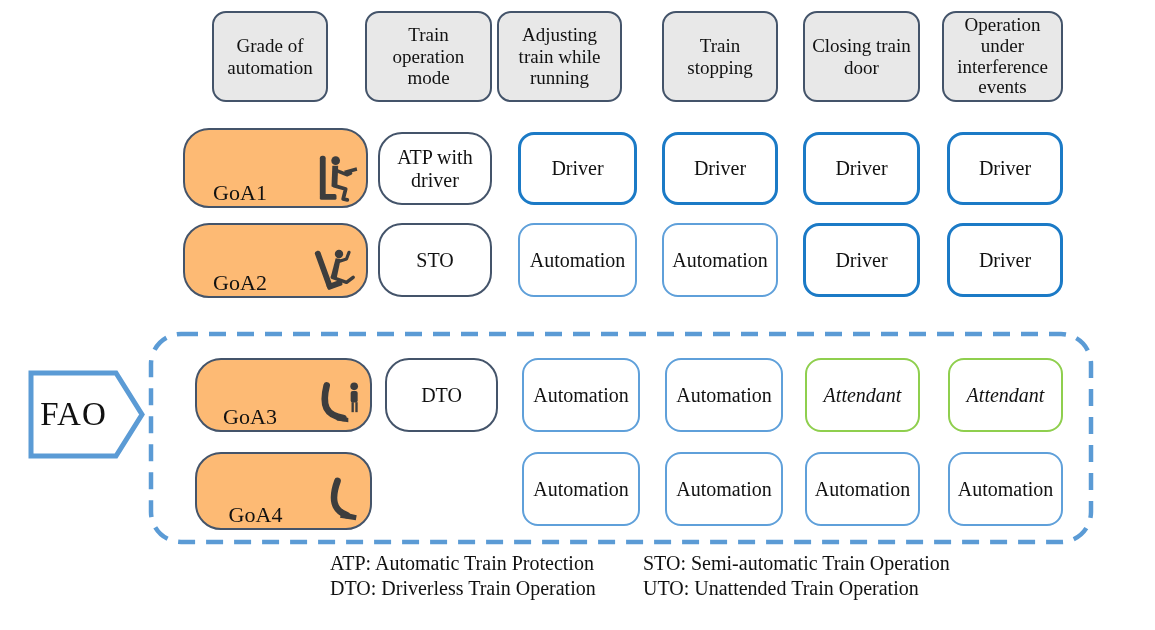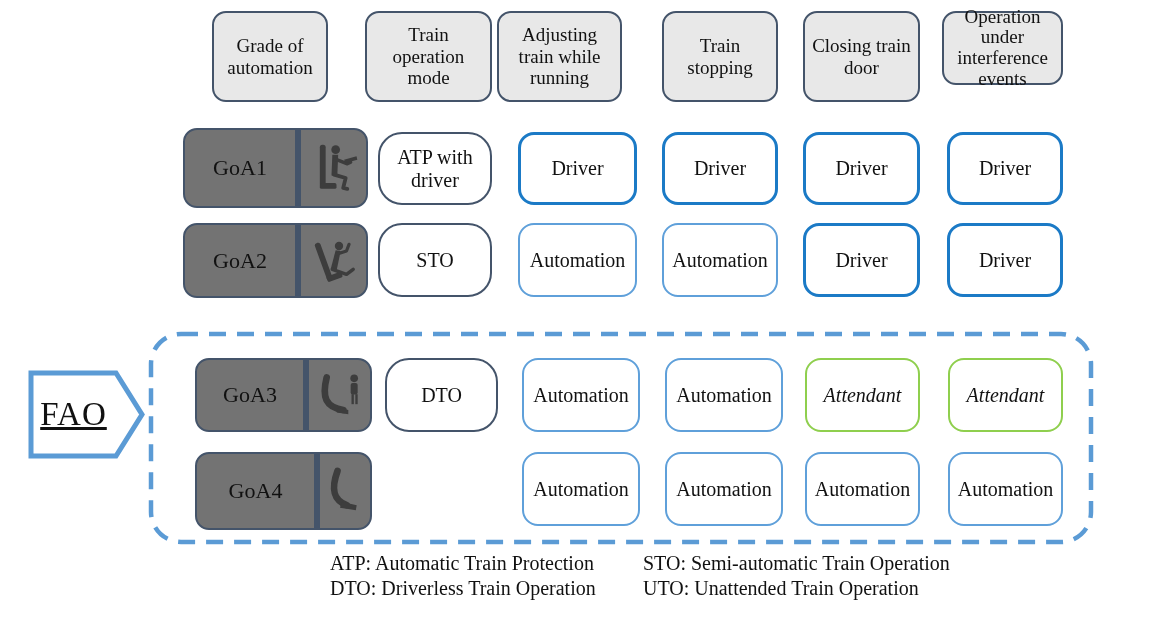--- a/index.html
+++ b/index.html
@@ -15,29 +15,29 @@
   }
   .cell{background:#fff;border-radius:16px;font-size:20px;text-align:right;}
   .cell--driver{border:3px solid var(--driver-border);}
   .cell--automation{border:2.5px solid var(--automation-border);}
   .cell--attendant{border:2.5px solid var(--attendant-border);font-style:italic;}
   .mode{
     background:#fff;border:2.5px solid var(--dark-border);
     border-radius:24px;font-size:20px;line-height:1.15;padding:8px 4px;
   }
   .combo{
-    display:flex;background:#737373;border:2.5px solid var(--dark-border);
-    border-radius:14px;overflow:hidden;
+    display:flex;background:#fdba74;border:2.5px solid var(--dark-border);
+    border-radius:26px;overflow:hidden;align-items:flex-end;
   }
   .combo-label{display:flex;align-items:center;justify-content:center;font-size:22px;}
   .combo-divider{width:6px;background:var(--dark-border);flex:0 0 6px;}
   .combo-icon{flex:1;display:flex;align-items:center;justify-content:center;color:var(--icon-gray);}
   .combo-icon svg{width:50px;height:54px;}
   .legend{font-size:20px;line-height:25px;white-space:nowrap;}
-  .fao-label{font-size:33px;letter-spacing:1px;text-decoration:underline;}
+  .fao-label{font-size:33px;letter-spacing:1px;}
   .outline-svg{display:block;}
 </style>
 </head>
 <body>
 
 <div class="canvas">
 
   <div class="abs center hbox" style="left:212px;top:11px;width:116px;height:91px">
     <span>Grade of automation</span>
   </div>
@@ -46,21 +46,21 @@
   </div>
   <div class="abs center hbox" style="left:497px;top:11px;width:125px;height:91px">
     <span>Adjusting train while running</span>
   </div>
   <div class="abs center hbox" style="left:662px;top:11px;width:116px;height:91px">
     <span>Train stopping</span>
   </div>
   <div class="abs center hbox" style="left:803px;top:11px;width:117px;height:91px">
     <span>Closing train door</span>
   </div>
-  <div class="abs center hbox" style="left:942px;top:11px;width:121px;height:74px;line-height:1.08">
+  <div class="abs center hbox" style="left:942px;top:11px;width:121px;height:91px;line-height:1.08">
     <span>Operation under interference events</span>
   </div>
 
   <div class="abs combo" style="left:183px;top:128px;width:185px;height:80px">
     <div class="combo-label" style="width:110px">GoA1</div>
     <div class="combo-divider"></div>
     <div class="combo-icon">
       <svg viewBox="0 0 60 62">
         <rect x="13" y="3" width="7" height="50" rx="3" fill="currentColor"></rect>
         <rect x="13" y="49" width="20" height="7" rx="2" fill="currentColor"></rect>

